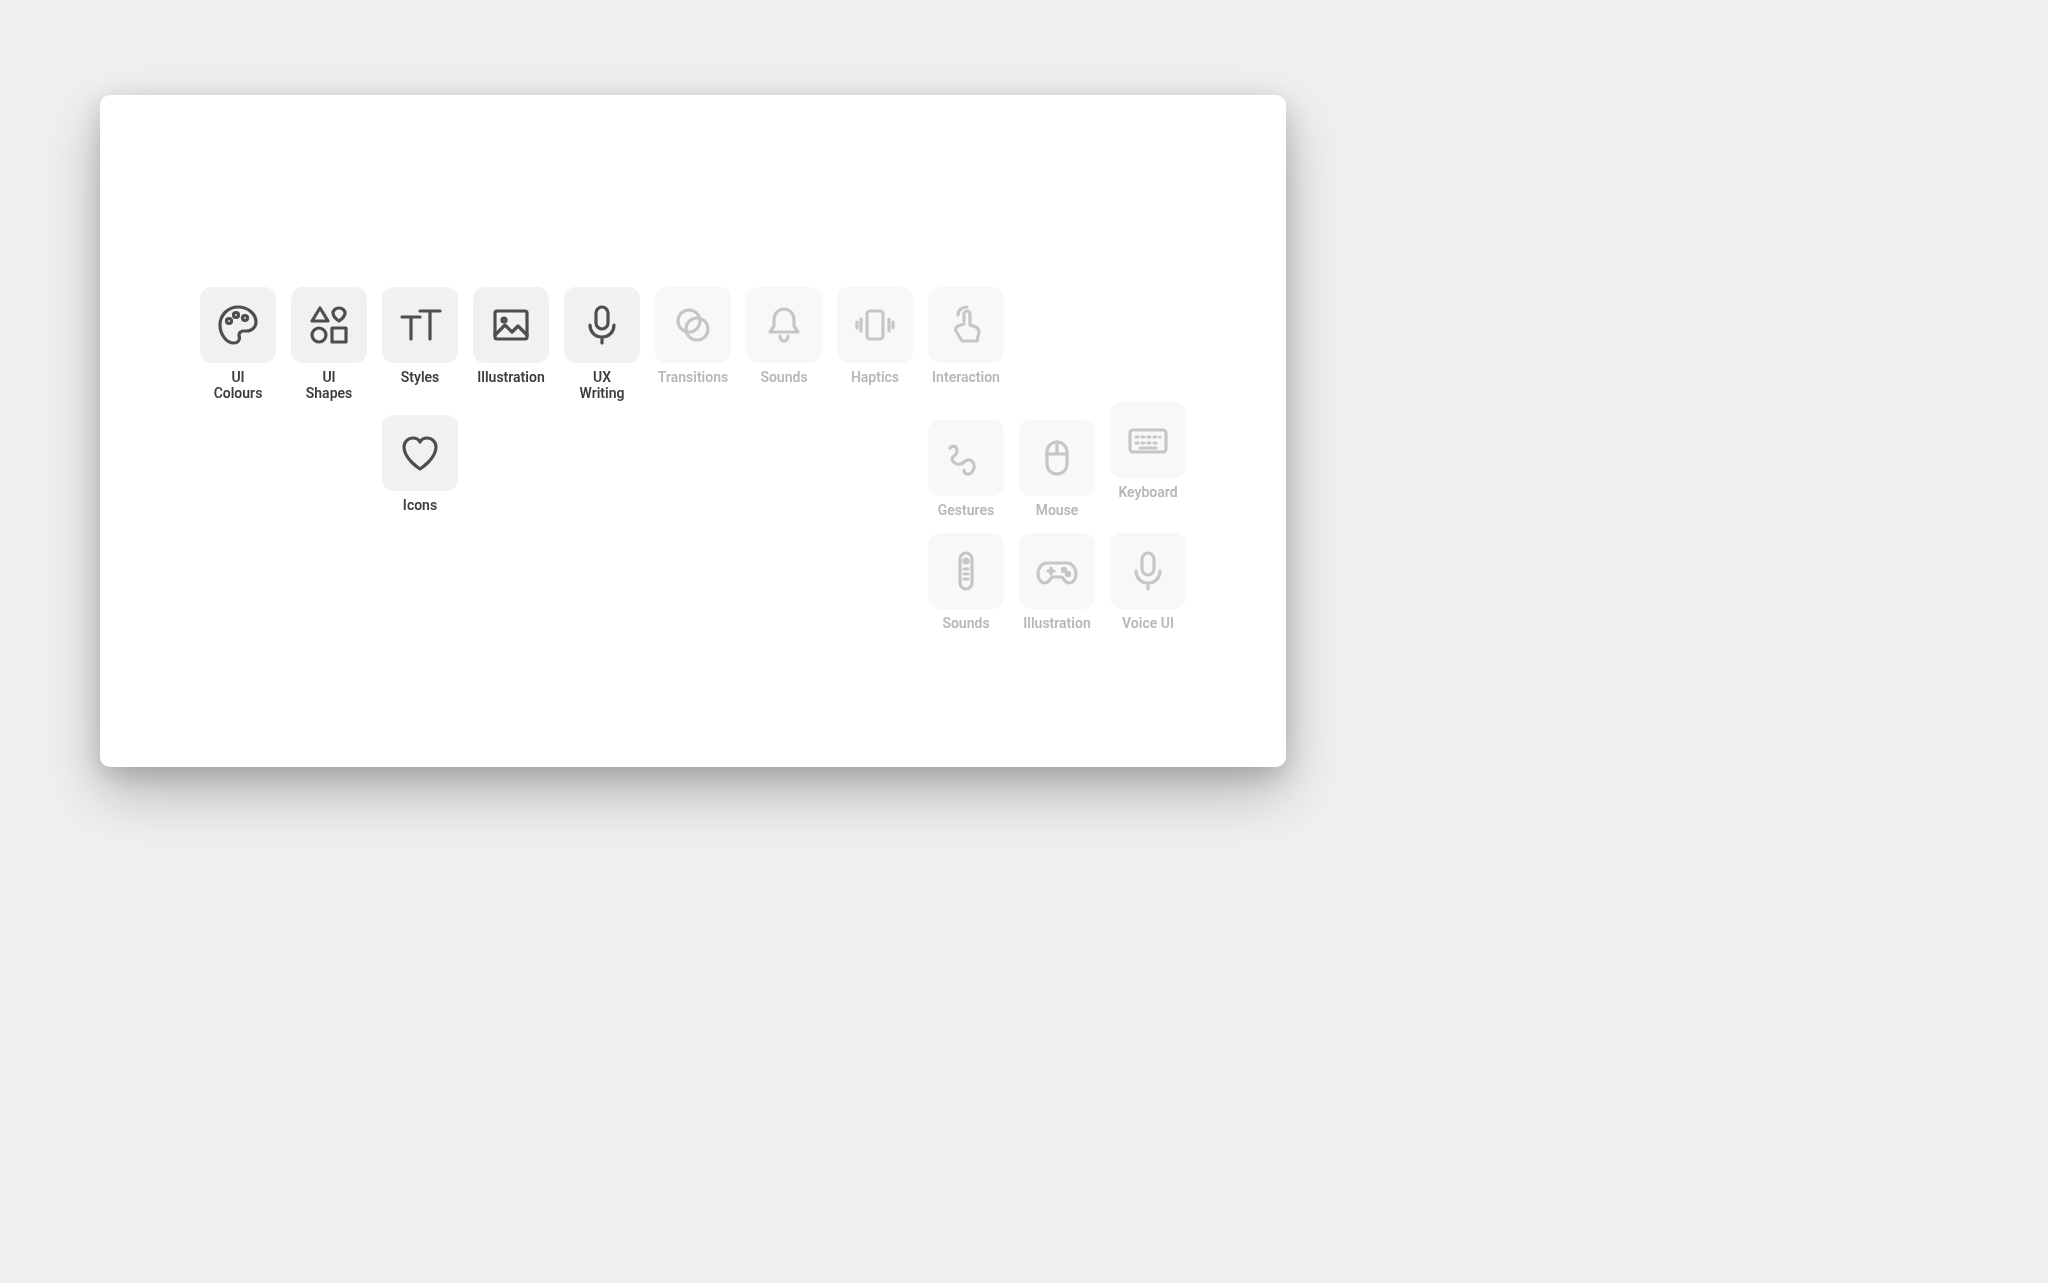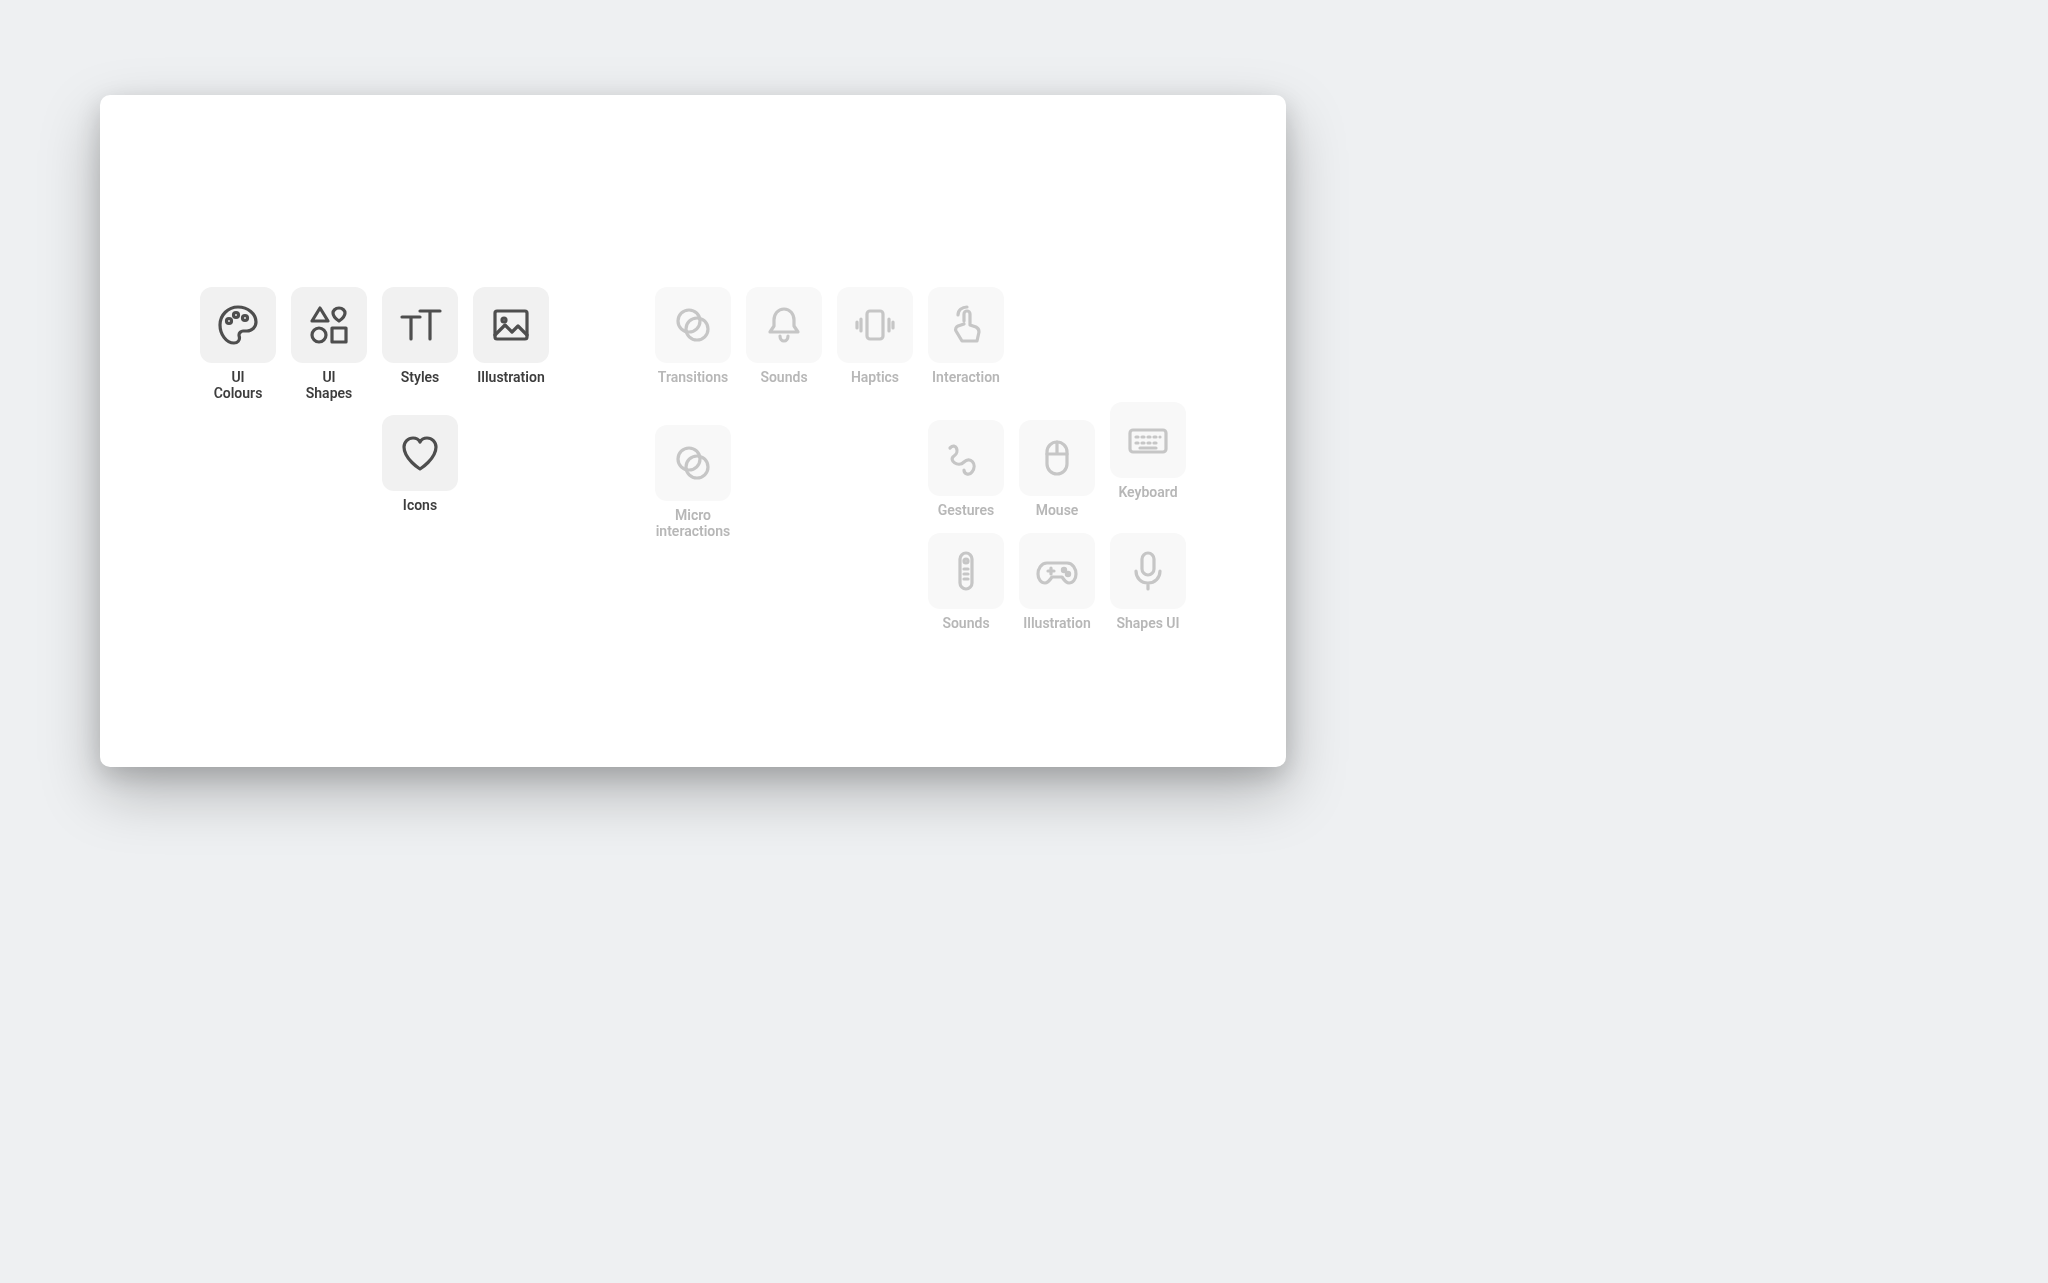--- a/index.html
+++ b/index.html
@@ -112,20 +112,29 @@
     <div class="tile">
       <svg viewBox="0 0 48 48">
           <rect x="8" y="10" width="32" height="28" rx="2"></rect>
           <circle cx="17" cy="19" r="2"></circle>
           <path d="M8 34l10-10 7 7 6-6 9 9"></path>
         </svg>
     </div>
     <div class="lbl">Illustration</div>
   </div>
 
+  <div class="item active" style="left:456px; top:192px">
+    <div class="tile">
+      <svg viewBox="0 0 48 48">
+          <rect x="18" y="6" width="12" height="22" rx="6"></rect>
+          <path d="M12 24c0 7 5 12 12 12s12-5 12-12M24 36v6"></path>
+        </svg>
+    </div>
+    <div class="lbl">UX<br>Writing</div>
+  </div>
 
   <div class="item muted" style="left:547px; top:192px">
     <div class="tile">
       <svg viewBox="0 0 48 48">
           <circle cx="20" cy="20" r="11"></circle>
           <circle cx="28" cy="28" r="11"></circle>
         </svg>
     </div>
     <div class="lbl">Transitions</div>
   </div>
@@ -161,29 +170,20 @@
 
   <div class="item active" style="left:274px; top:320px">
     <div class="tile">
       <svg viewBox="0 0 48 48">
           <path d="M24 40S8 30 8 18c0-5 4-9 9-9 4 0 6 2 7 4 1-2 3-4 7-4 5 0 9 4 9 9 0 12-16 22-16 22Z"></path>
         </svg>
     </div>
     <div class="lbl">Icons</div>
   </div>
 
-  <div class="item muted" style="left:547px; top:330px">
-    <div class="tile">
-      <svg viewBox="0 0 48 48">
-          <circle cx="20" cy="20" r="11"></circle>
-          <circle cx="28" cy="28" r="11"></circle>
-        </svg>
-    </div>
-    <div class="lbl">Micro<br>interactions</div>
-  </div>
 
   <div class="item muted" style="left:820px; top:325px">
     <div class="tile">
       <svg viewBox="0 0 48 48">
           <path d="M8 14c6-6 10 4 4 8s4 12 10 6 14 2 8 10c-3 4-8 2-8-2"></path>
         </svg>
     </div>
     <div class="lbl">Gestures</div>
   </div>
 
@@ -230,16 +230,16 @@
     <div class="lbl">Illustration</div>
   </div>
 
   <div class="item muted" style="left:1002px; top:438px">
     <div class="tile">
       <svg viewBox="0 0 48 48">
           <rect x="18" y="6" width="12" height="22" rx="6"></rect>
           <path d="M12 24c0 7 5 12 12 12s12-5 12-12M24 36v6"></path>
         </svg>
     </div>
-    <div class="lbl">Shapes UI</div>
+    <div class="lbl">Voice UI</div>
   </div>
 
 </div>
 
 </body></html>

